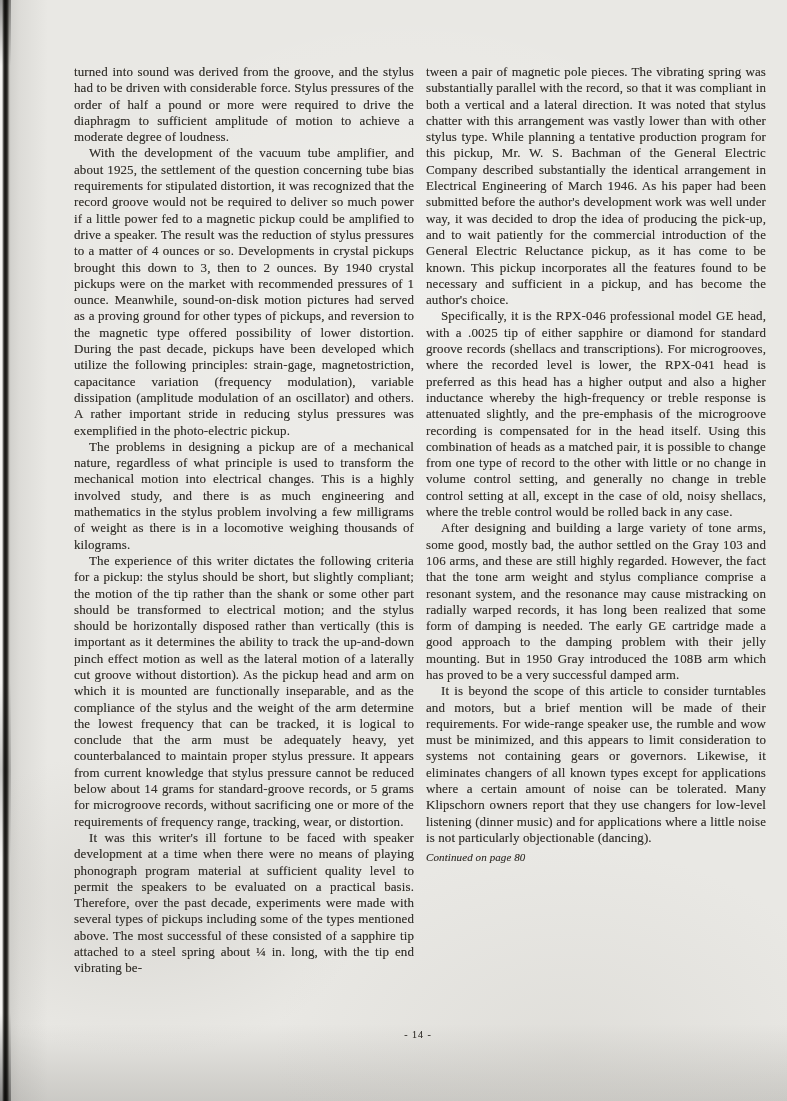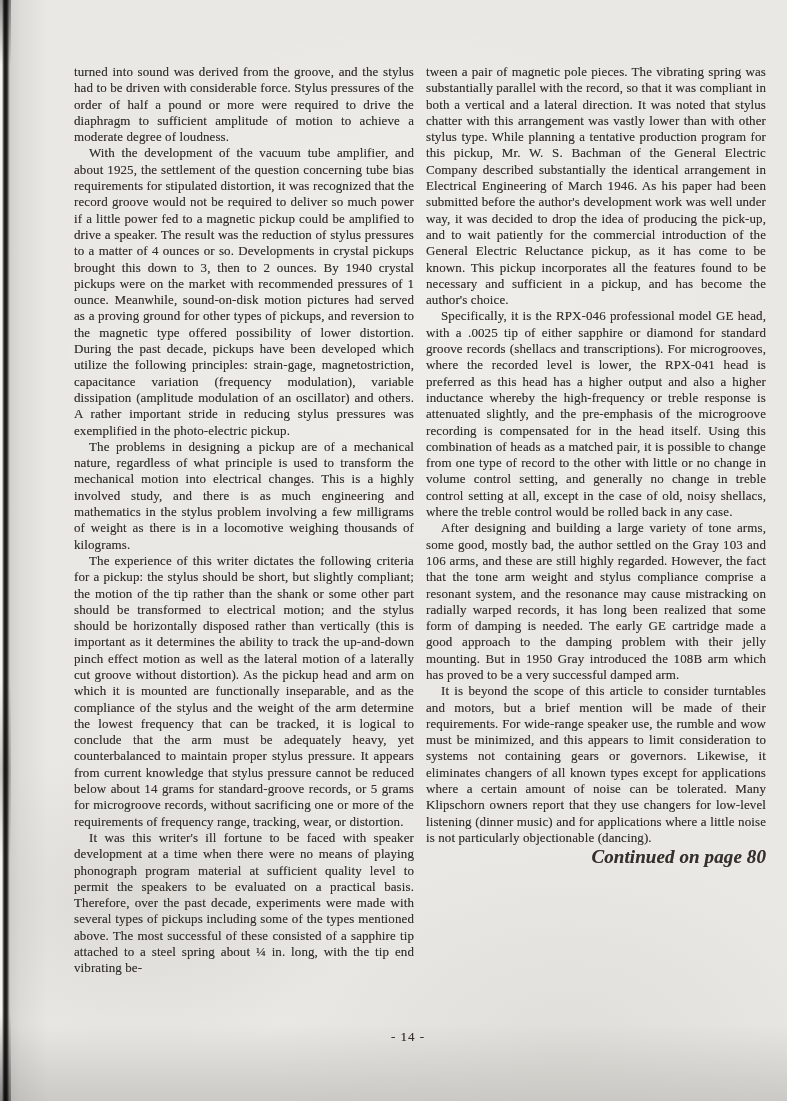--- a/index.html
+++ b/index.html
@@ -48,33 +48,33 @@
     letter-spacing: 0.1px;
   }
   .col p {
     margin: 0;
     text-indent: 15px;
   }
   .col p.cont {
     text-indent: 0;
   }
   .continued {
-    text-align: right;
+    text-align: left;
     font-style: italic;
-    font-weight: bold;
-    font-size: 19px;
+    font-weight: normal;
+    font-size: 11px;
     margin-top: 3px;
   }
   .footer {
     position: absolute;
-    left: 62px;
+    left: 72px;
     top: 1029px;
     width: 692px;
     text-align: center;
-    font-size: 13px;
+    font-size: 10px;
     letter-spacing: 1px;
   }
 </style>
 </head>
 <body>
 
 <div class="page">
   <div class="binding"></div>
 
   <div class="columns">

